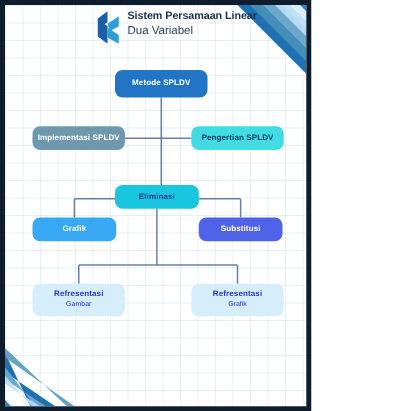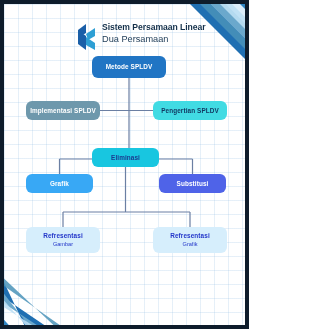--- a/index.html
+++ b/index.html
@@ -35,21 +35,21 @@
       linear-gradient(to bottom, rgba(140,185,225,0.22) 1px, transparent 1px);
     background-size: 14px 14px;
     pointer-events: none;
   }
   #deco { position: absolute; inset: 0; pointer-events: none; }
 
   
   .header {
     position: absolute;
     left: 74px;
-    top: 19px;
+    top: 4px;
     display: flex;
     align-items: flex-start;
     gap: 4px;
   }
   .logo-mark { width: 20px; height: 26px; flex: 0 0 auto; margin-top: 1px; }
   .title-wrap { line-height: 1.12; }
   .title-line1 {
     font-size: 8.6px;
     font-weight: bold;
     color: #14304a;
@@ -121,21 +121,21 @@
 
     <div class="header">
       <svg class="logo-mark" viewBox="0 0 20 26">
         <polygon points="0,6 8,0 8,9 1,13" fill="#1a5fa8"></polygon>
         <polygon points="0,6 8,12 8,26 0,20" fill="#1a5fa8"></polygon>
         <polygon points="8,10 17,4 17,12 10,16" fill="#2e9fd4"></polygon>
         <polygon points="8,13 17,19 17,26 8,21" fill="#2e9fd4"></polygon>
       </svg>
       <div class="title-wrap">
         <div class="title-line1">Sistem Persamaan Linear</div>
-        <div class="title-line2">Dua Persamaan</div>
+        <div class="title-line2">Dua Variabel</div>
       </div>
     </div>
 
     <svg id="links" viewBox="0 0 241 321">
       <g fill="none" stroke="#6b7fa3" stroke-width="1.2">
 
         <path d="M125,74 L125,106.5"></path>
 
         <path d="M96,106.5 L149,106.5"></path>
 

